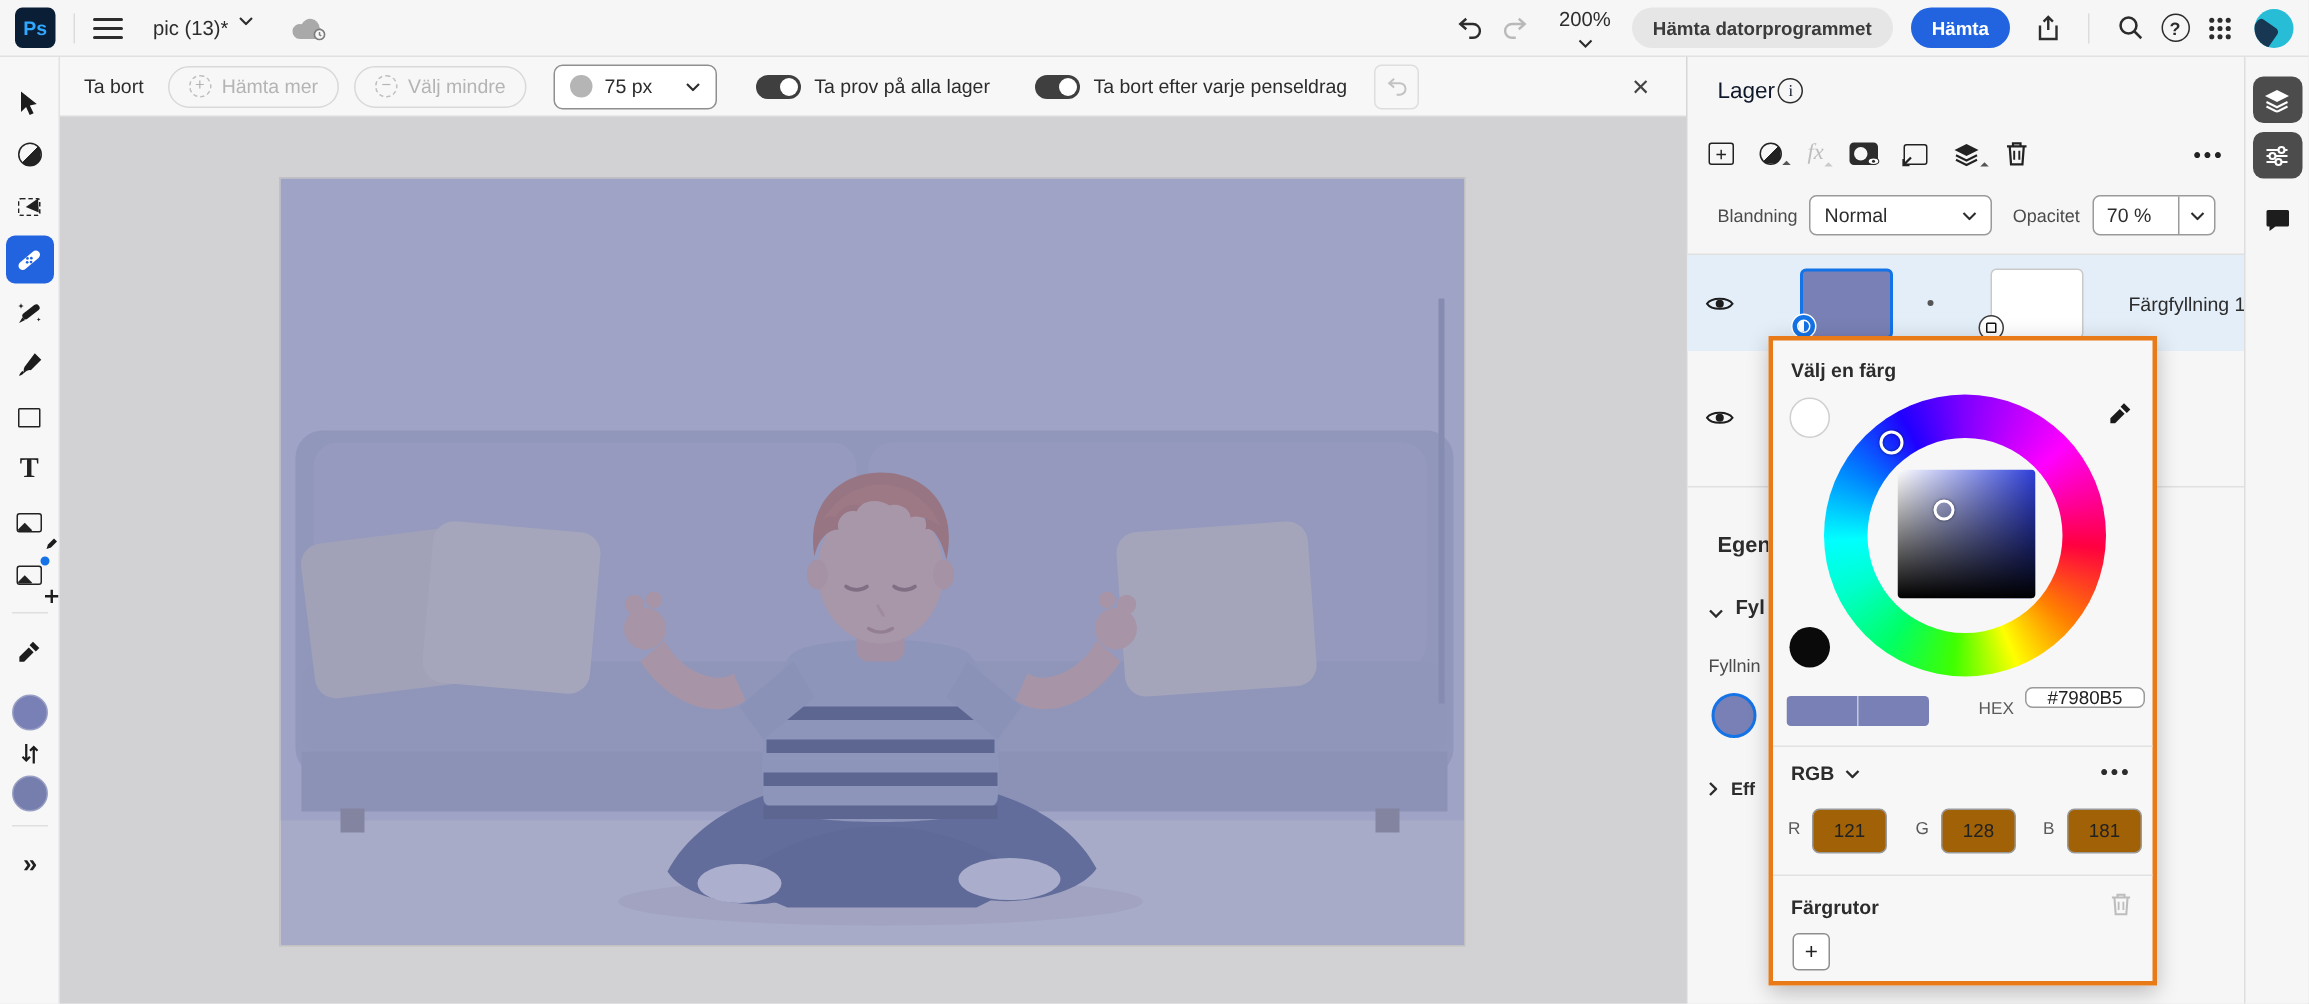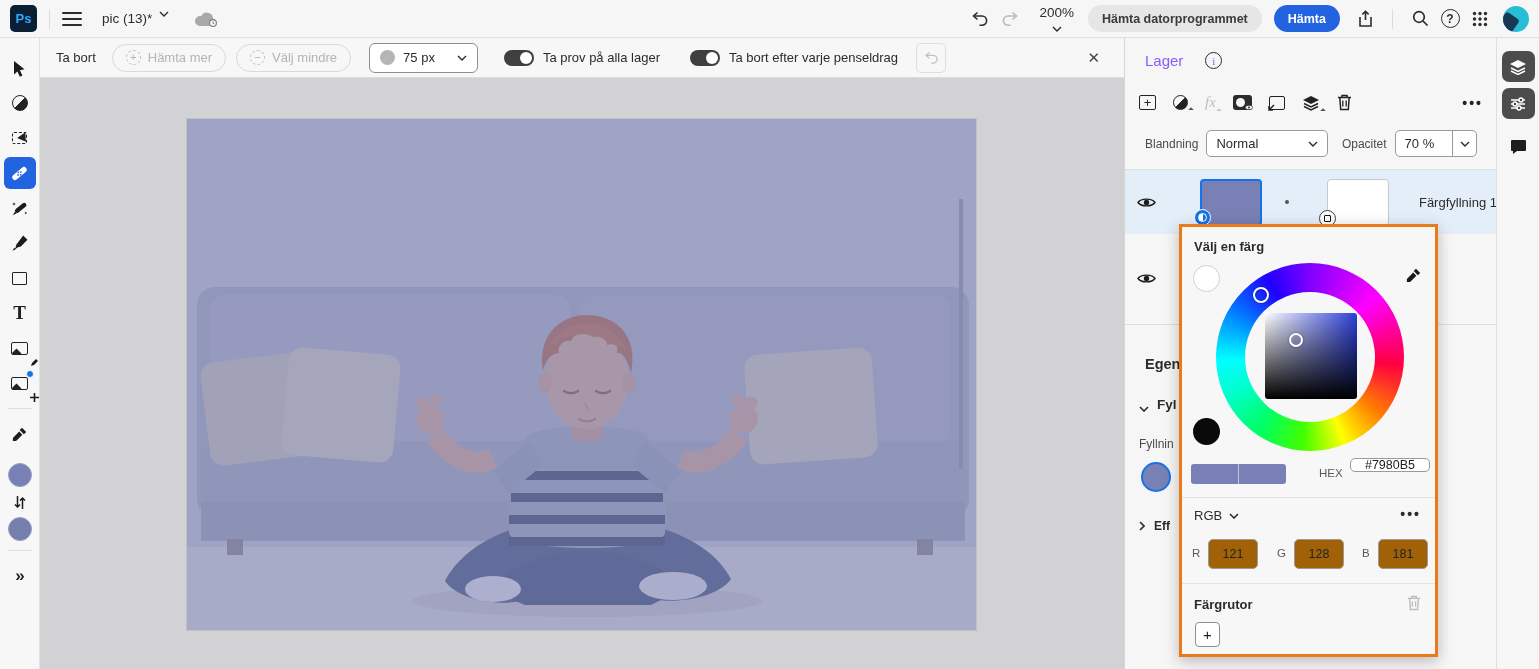--- a/index.html
+++ b/index.html
@@ -88,22 +88,22 @@
   
   .workspace { position:absolute; left:40px; top:78px; width:1084px; bottom:0;
     background:#d2d2d5; overflow:hidden; z-index:10; }
   .canvas { position:absolute; left:147px; top:41px; width:789px; height:511px;
     box-shadow:0 0 0 1px rgba(0,0,0,0.08); }
   .canvas svg { display:block; }
 
   
   .right-panel { position:absolute; left:1124px; top:38px; width:372px; bottom:0;
     background:#f6f6f6; border-left:1px solid #d6d6d6; z-index:20; }
-  .lp-title { position:absolute; left:20px; top:14px; display:flex; align-items:center; gap:22px;
-    font-size:15px; color:#8b5cf6; }
+  .lp-title { position:absolute; left:20px; top:14px; display:flex; align-items:center; gap:2px;
+    font-size:15px; color:#0f172a; }
   .info-circ { width:17px; height:17px; border:1.4px solid #2c2c2c; border-radius:50%;
     font-size:11px; font-family:"Liberation Serif",serif; display:flex; align-items:center;
     justify-content:center; cursor:pointer; }
   .lp-icons { position:absolute; left:14px; top:56px; width:344px; display:flex;
     align-items:center; gap:17px; color:#222; }
   .lp-icons .spacer { flex:1; }
   .hicon { display:flex; align-items:center; justify-content:center; cursor:pointer; position:relative; }
   .plus-square { width:17px; height:15px; border:1.5px solid #222; border-radius:2px;
     display:flex; align-items:center; justify-content:center; font-size:13px; line-height:1; }
   .fx { font-family:"Liberation Serif",serif; font-style:italic; font-size:15px; color:#bdbdbd; }
@@ -183,21 +183,21 @@
   .preview { position:absolute; left:9px; top:237px; width:95px; height:20px; border-radius:3px;
     overflow:hidden; display:flex; }
   .preview div { flex:1; background:var(--fill,#7980b5); }
   .preview div:first-child { border-right:1px solid rgba(255,255,255,0.55); }
   .hex-label { position:absolute; left:137px; top:240px; font-size:11.5px; color:#5a5a5a; }
   .hex-input { position:absolute; left:168px; top:231px; width:80px; height:14px;
     border:1px solid #9a9a9a; border-radius:5px; background:#fff; font-size:12.5px;
     text-align:center; font-family:"Liberation Sans",sans-serif; color:#222; }
   .pk-div { position:absolute; left:0; width:100%; height:1px; background:#e2e2e2; }
   .rgb-head { position:absolute; left:12px; top:281px; display:flex; align-items:center; gap:7px;
-    font-size:13px; font-weight:normal; cursor:pointer; }
+    font-size:13px; font-weight:bold; cursor:pointer; }
   .rgb-dots { position:absolute; right:14px; top:279px; }
   .rgb-row { position:absolute; left:0; top:312px; width:100%; height:30px; }
   .rgb-row label { position:absolute; top:8px; font-size:11.5px; color:#5a5a5a; }
   .rgb-row input { position:absolute; top:0; width:50px; height:30px; border:1px solid #9a9a9a;
     border-radius:5px; background:#a16207; font-size:12.5px; text-align:center;
     font-family:"Liberation Sans",sans-serif; color:#222; }
   .swatches-head { position:absolute; left:12px; top:370px; font-size:13px; font-weight:bold; }
   .trash-dim { position:absolute; right:14px; top:368px; color:#bdbdbd; }
   .add-swatch { position:absolute; left:13px; top:395px; width:25px; height:25px;
     border:1px solid #8f8f8f; border-radius:4px; background:#fff; font-size:15px;

